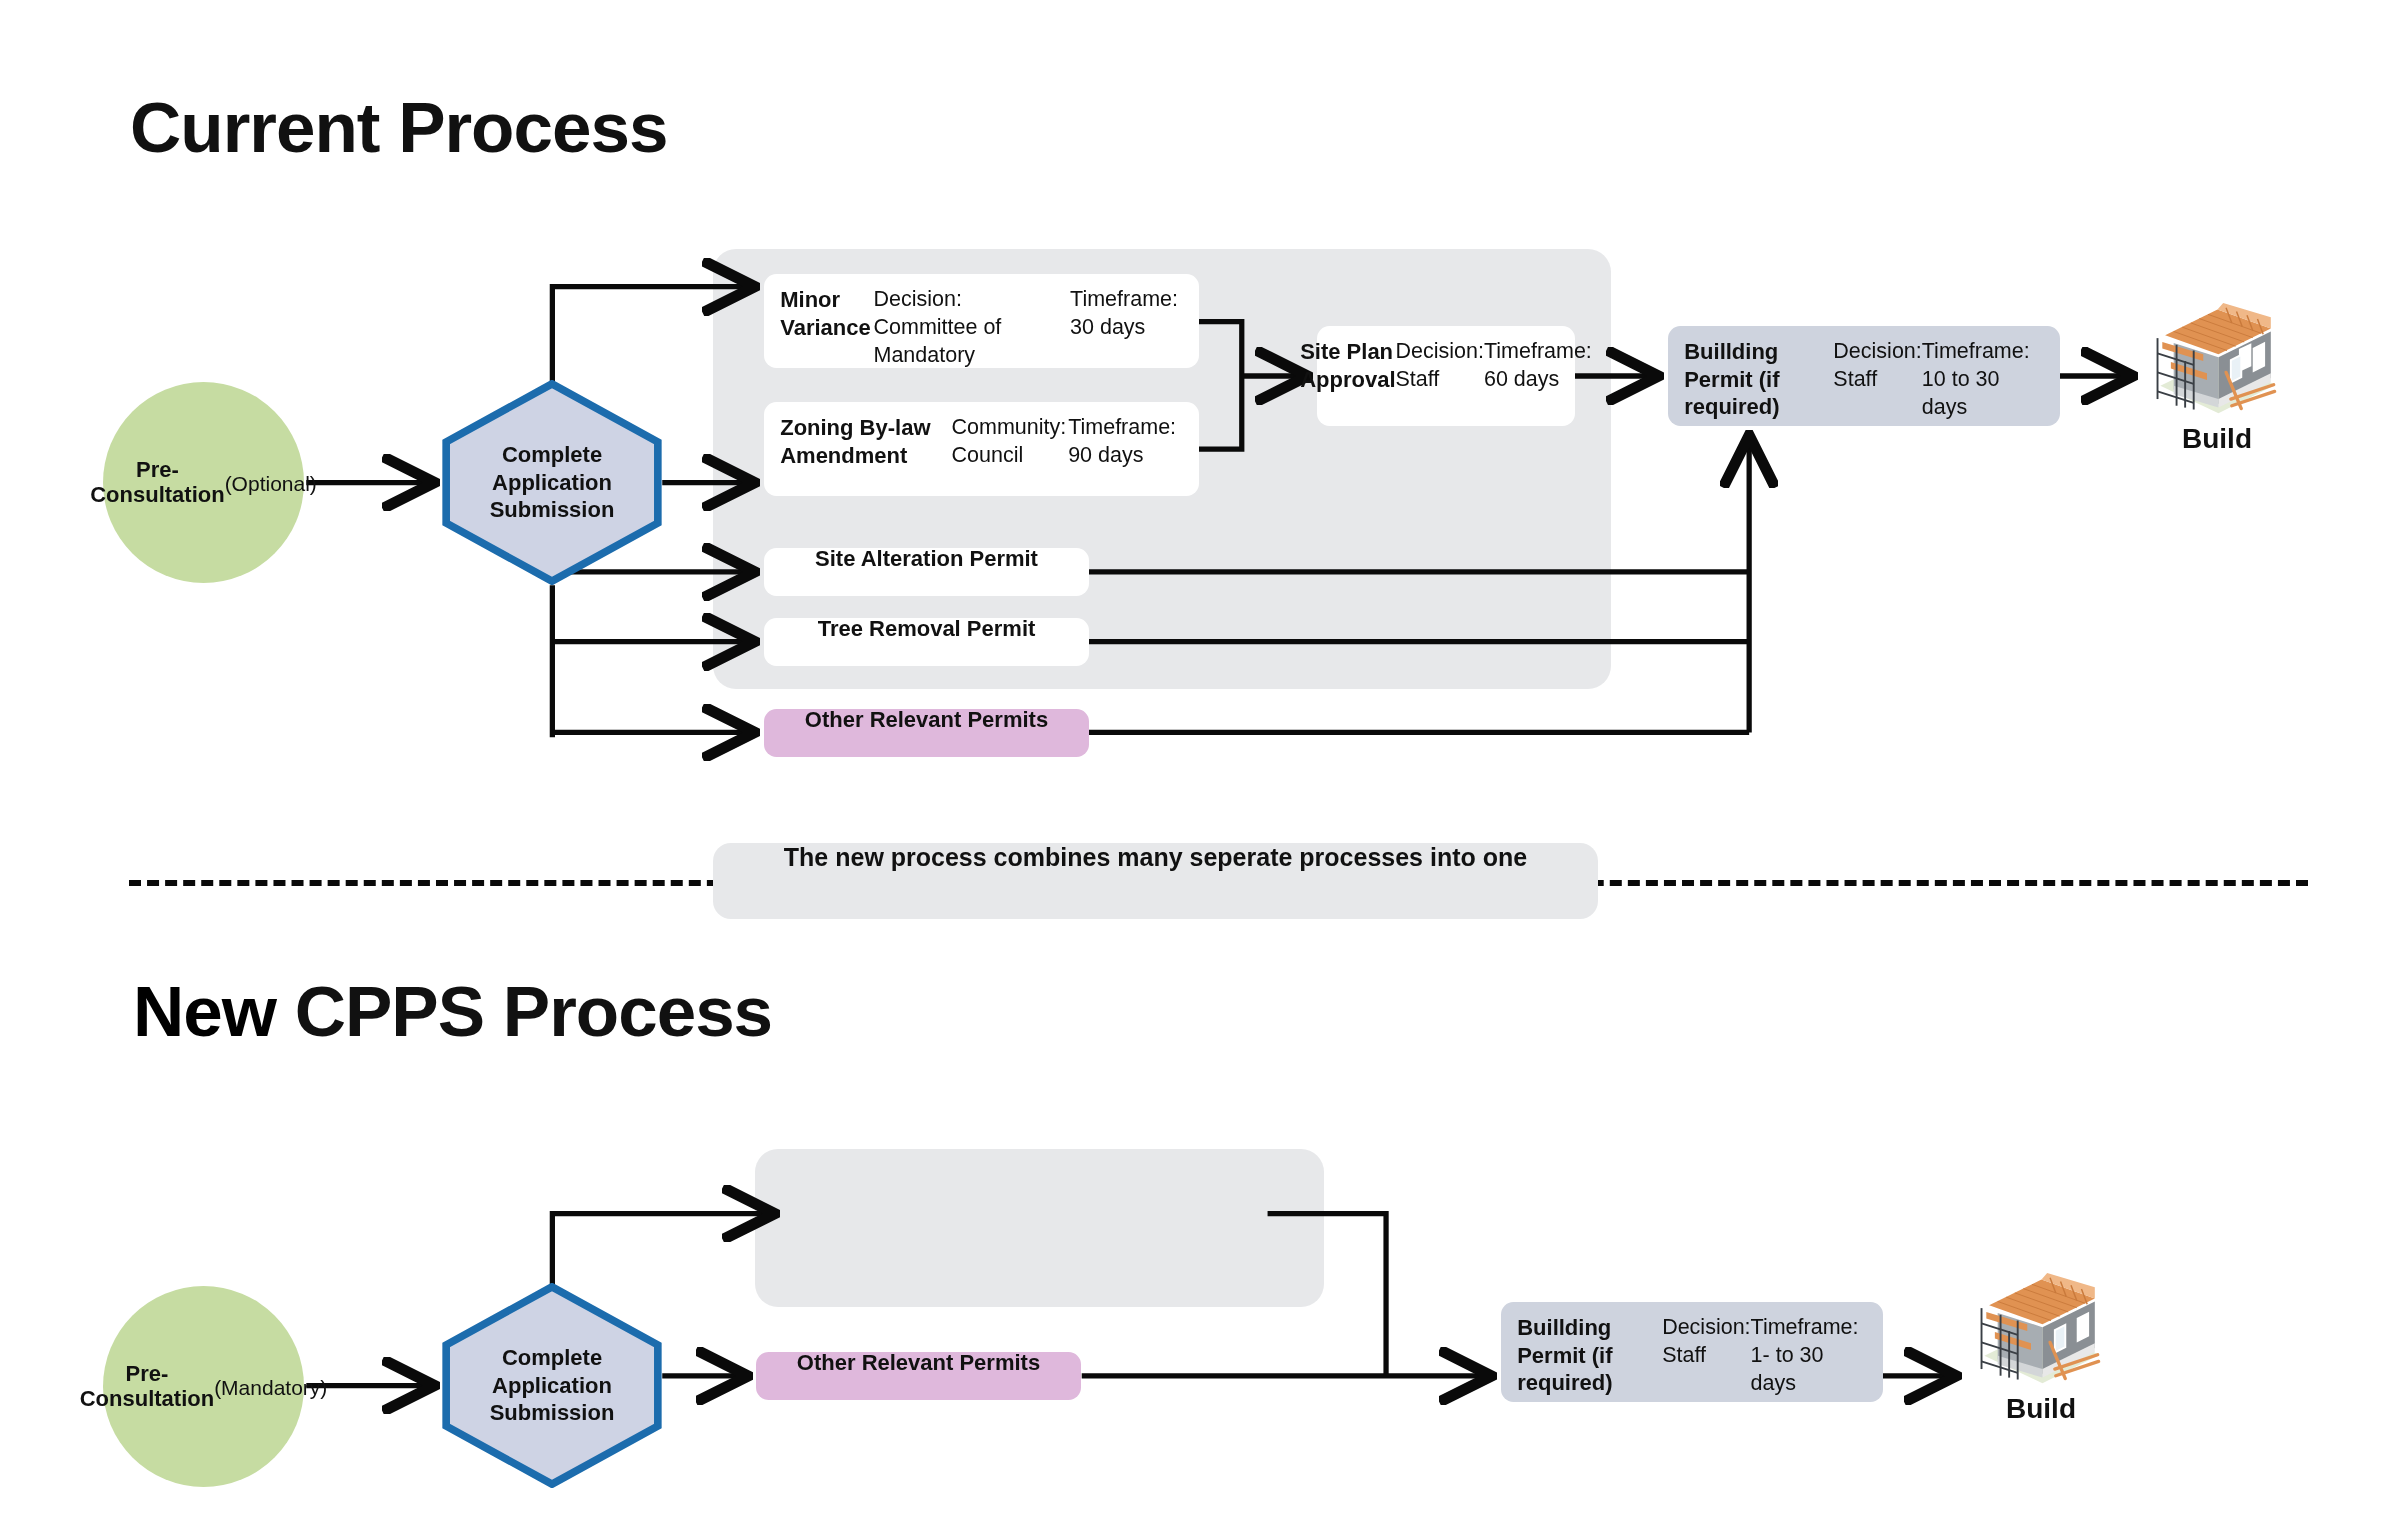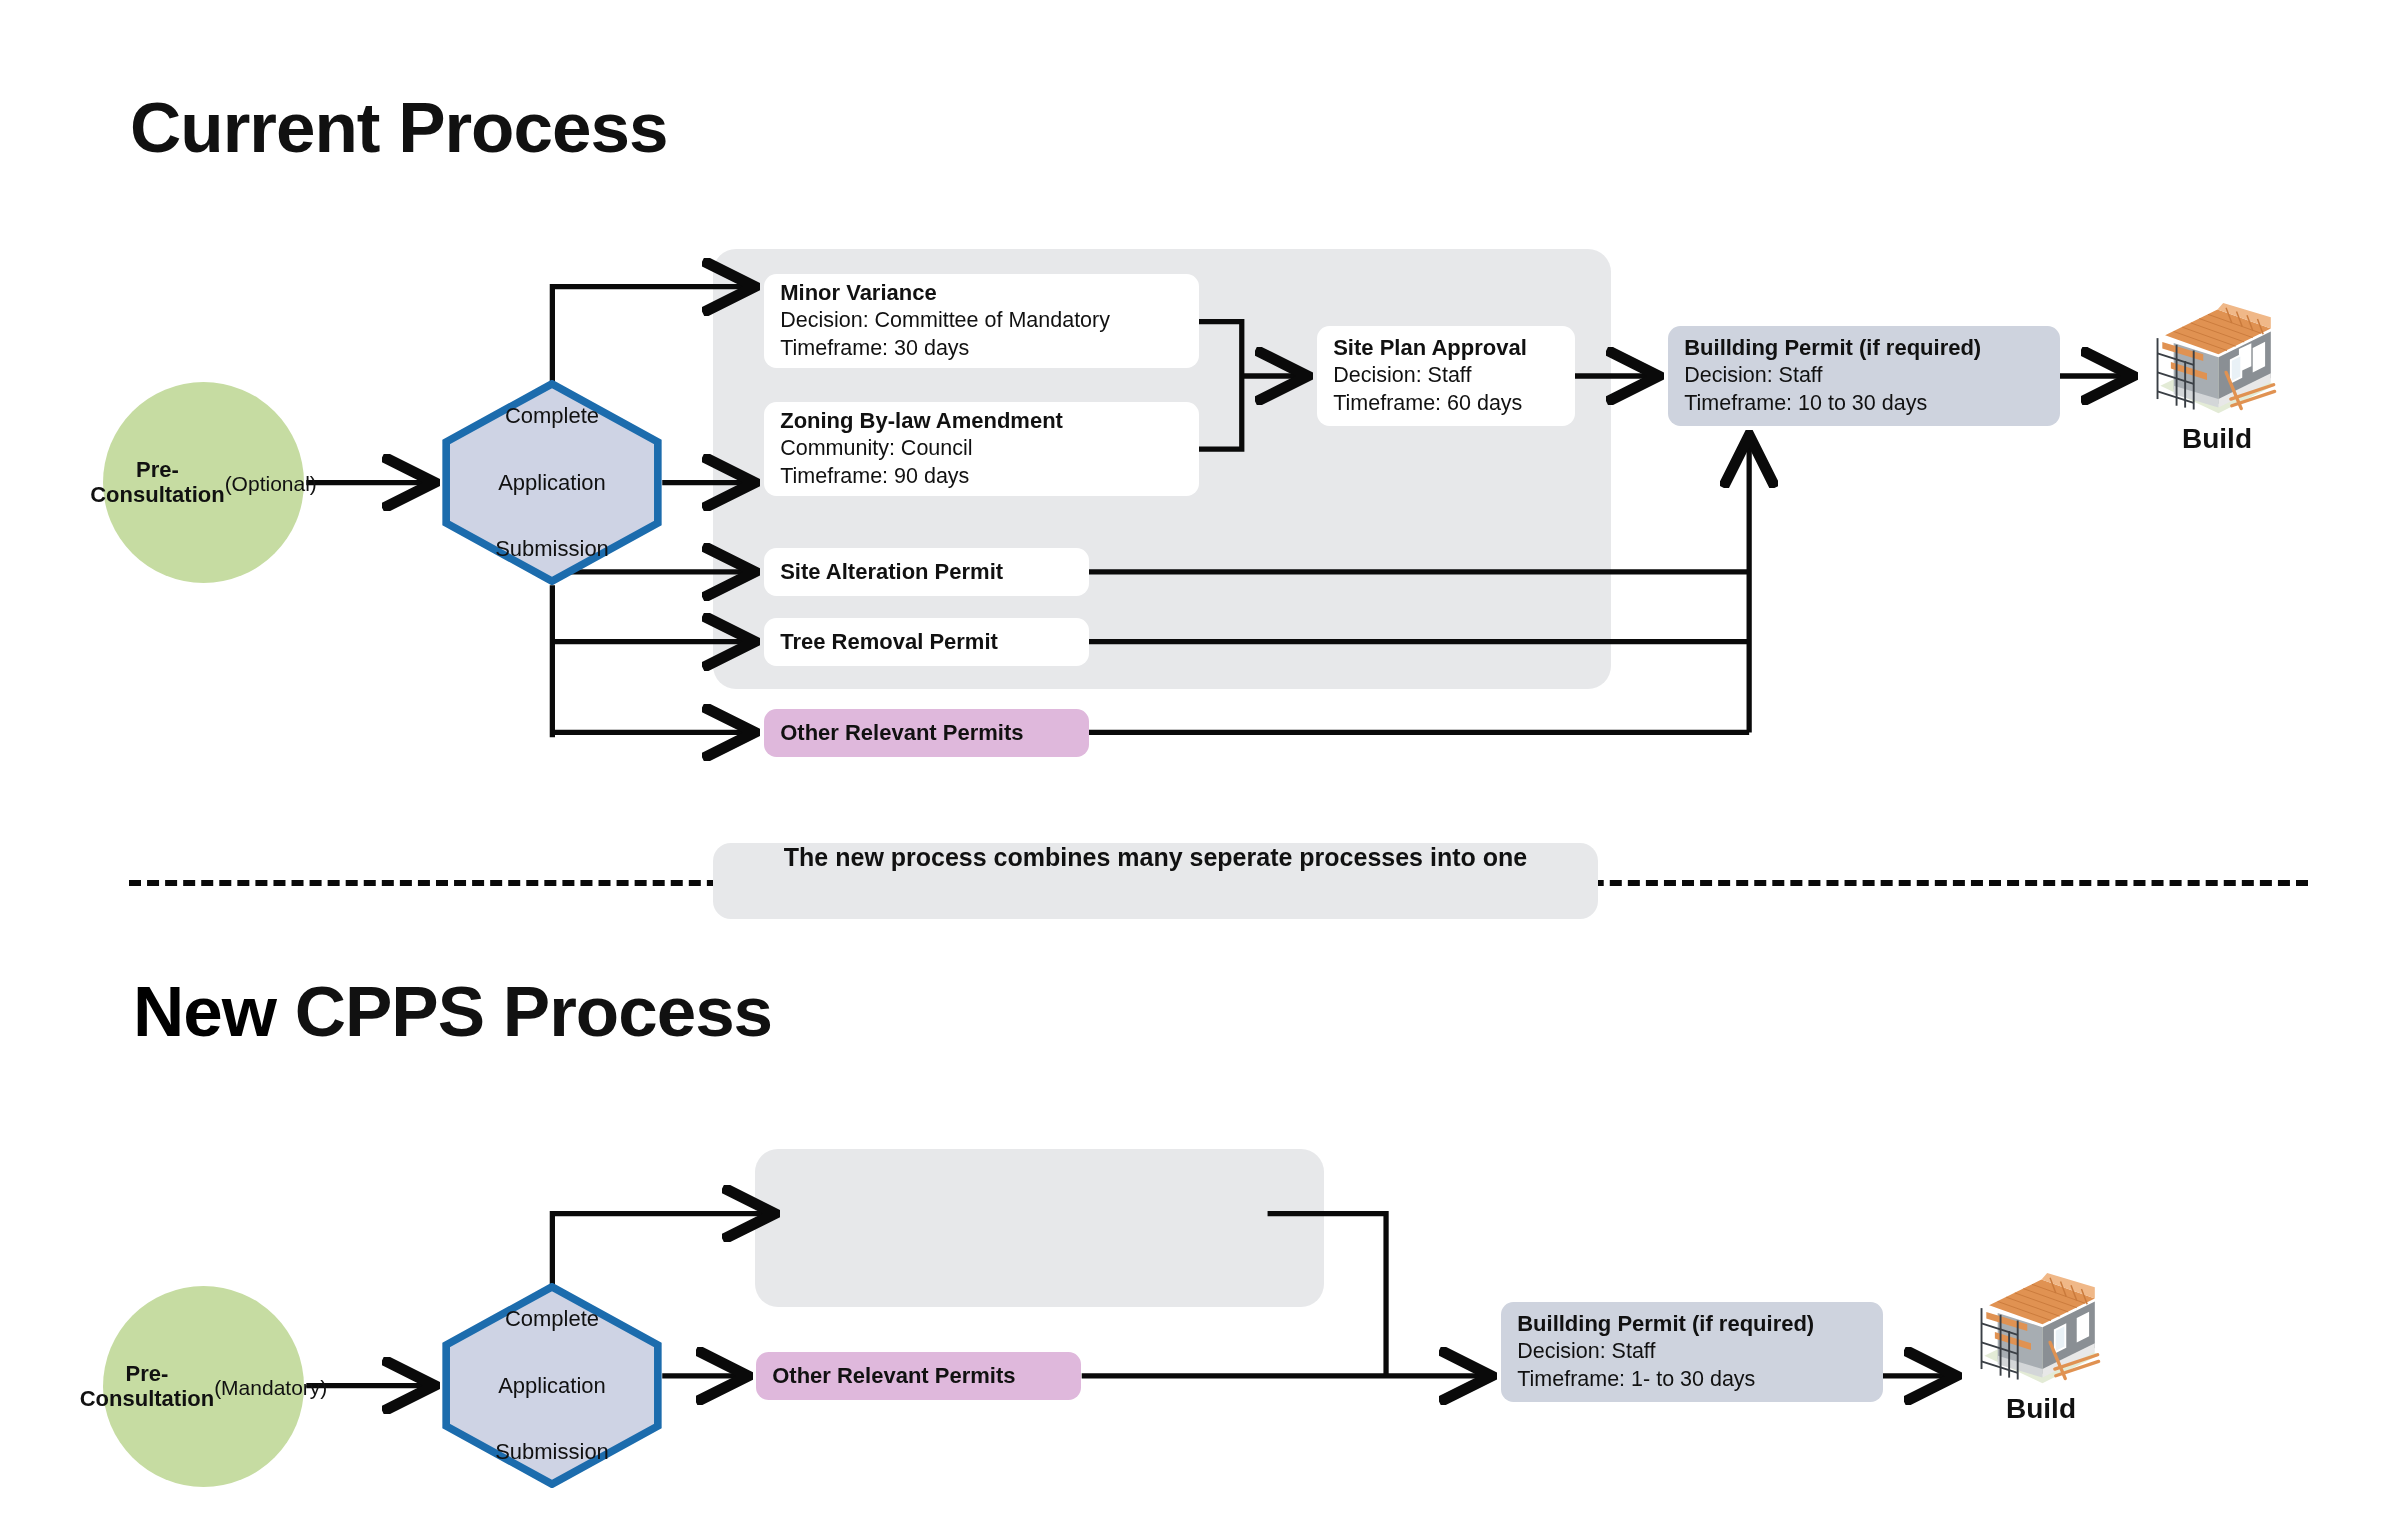--- a/index.html
+++ b/index.html
@@ -55,33 +55,33 @@
   #circle-top{left:103px;top:382px;width:201px;height:201px;}
   #circle-bottom{left:103px;top:1286px;width:201px;height:201px;}
 
   
   .hexwrap{position:absolute;width:220px;height:205px;}
   .hexwrap svg{position:absolute;left:0;top:0;}
   .hexwrap .hexlabel{
     position:absolute;
     left:0;top:0;width:220px;height:205px;
     display:flex;flex-direction:column;align-items:center;justify-content:center;
-    font-size:22px;font-weight:normal;line-height:1.26;text-align:center;gap:39px;
+    font-size:22px;font-weight:bold;line-height:1.26;text-align:center;
   }
   #hex-top{left:442px;top:380px;}
   #hex-bottom{left:442px;top:1283px;}
 
   
   .card{
     position:absolute;
     background:#ffffff;
     border-radius:12.4px;
     box-sizing:border-box;
     padding:12.4px 16.2px;
-    display:flex;flex-direction:column;justify-content:center;
+    display:flex;flex-direction:row;justify-content:center;
   }
   .card .c-title{font-size:22px;font-weight:bold;line-height:1.24;}
   .card .c-line{font-size:21.5px;font-weight:normal;line-height:1.30;}
   .card.grey{background:#CED3DE;}
   .card.purple{background:#DFB8DC;}
   .card.chip{padding:0 16.2px;justify-content:center;}
   .card.chip .c-title{line-height:1;}
 
   #card-minor    {left:764px;top:274px;width:435px;height:94px;}
   #card-zoning   {left:764px;top:402px;width:435px;height:94px;}

